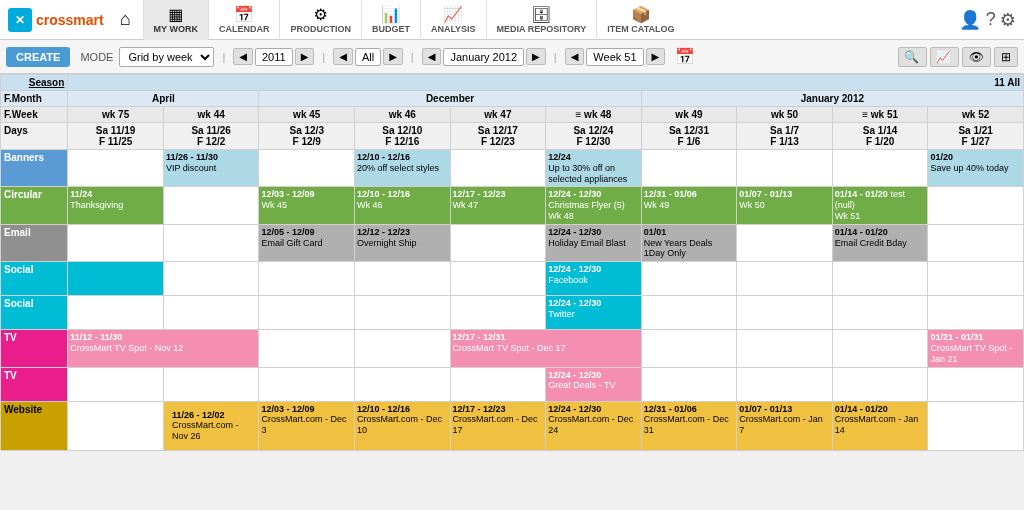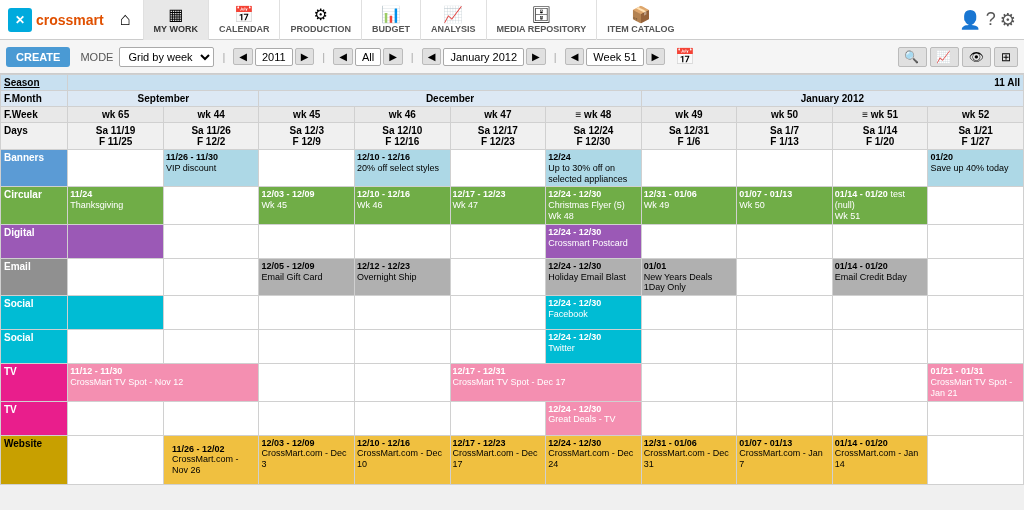--- a/index.html
+++ b/index.html
@@ -217,34 +217,34 @@
       <col style="width:88px">
       <col style="width:88px">
       <col style="width:88px">
       <col style="width:88px">
       <col style="width:88px">
       <col style="width:88px">
     </colgroup>
     <thead>
 
       <tr class="hdr-row">
-        <th class="hdr-season" style="text-align:left;text-decoration:underline;">Season</th>
+        <th class="hdr-season" style="text-align:right;text-decoration:underline;">Season</th>
         <th class="hdr-season" colspan="10" style="text-align:right;background:#c8dff0;">11 All</th>
       </tr>
 
       <tr class="hdr-row">
         <th class="hdr-month" style="text-align:left;">F.Month</th>
-        <th class="hdr-month" colspan="2">September</th>
+        <th class="hdr-month" colspan="2">April</th>
         <th class="hdr-month" colspan="4">December</th>
         <th class="hdr-month" colspan="4">January 2012</th>
       </tr>
 
       <tr class="hdr-row">
         <th class="hdr-week" style="text-align:left;">F.Week</th>
-        <th class="hdr-week">wk 65</th>
+        <th class="hdr-week">wk 75</th>
         <th class="hdr-week">wk 44</th>
         <th class="hdr-week">wk 45</th>
         <th class="hdr-week">wk 46</th>
         <th class="hdr-week">wk 47</th>
         <th class="hdr-week" style="background:#b0c8e0;">≡ wk 48</th>
         <th class="hdr-week">wk 49</th>
         <th class="hdr-week">wk 50</th>
         <th class="hdr-week" style="background:#b0c8e0;">≡ wk 51</th>
         <th class="hdr-week">wk 52</th>
       </tr>
@@ -310,35 +310,20 @@
           </td>
         <td style="background:#70ad47;color:white;padding:2px;">
             <div class="cell-content"><span class="date">01/07 - 01/13</span><br>Wk 50</div>
           </td>
         <td style="background:#70ad47;color:white;padding:2px;">
             <div class="cell-content"><span class="date">01/14 - 01/20</span> test (null)<br>Wk 51</div>
           </td>
         <td class="cell-empty"></td>
       </tr>
 
-      <tr>
-        <td class="row-label" style="background:#9b59b6;color:white;">Digital</td>
-        <td style="background:#9b59b6;"></td>
-        <td class="cell-empty"></td>
-        <td class="cell-empty"></td>
-        <td class="cell-empty"></td>
-        <td class="cell-empty"></td>
-        <td style="background:#9b59b6;color:white;padding:2px;">
-            <div class="cell-content"><span class="date">12/24 - 12/30</span><br>Crossmart Postcard</div>
-          </td>
-        <td class="cell-empty"></td>
-        <td class="cell-empty"></td>
-        <td class="cell-empty"></td>
-        <td class="cell-empty"></td>
-      </tr>
 
       <tr>
         <td class="row-label" style="background:#909090;color:white;">Email</td>
         <td class="cell-empty"></td>
         <td class="cell-empty"></td>
         <td style="background:#b0b0b0;padding:2px;">
             <div class="cell-content"><span class="date">12/05 - 12/09</span><br>Email Gift Card</div>
           </td>
         <td style="background:#b0b0b0;padding:2px;">
             <div class="cell-content"><span class="date">12/12 - 12/23</span><br>Overnight Ship</div>

